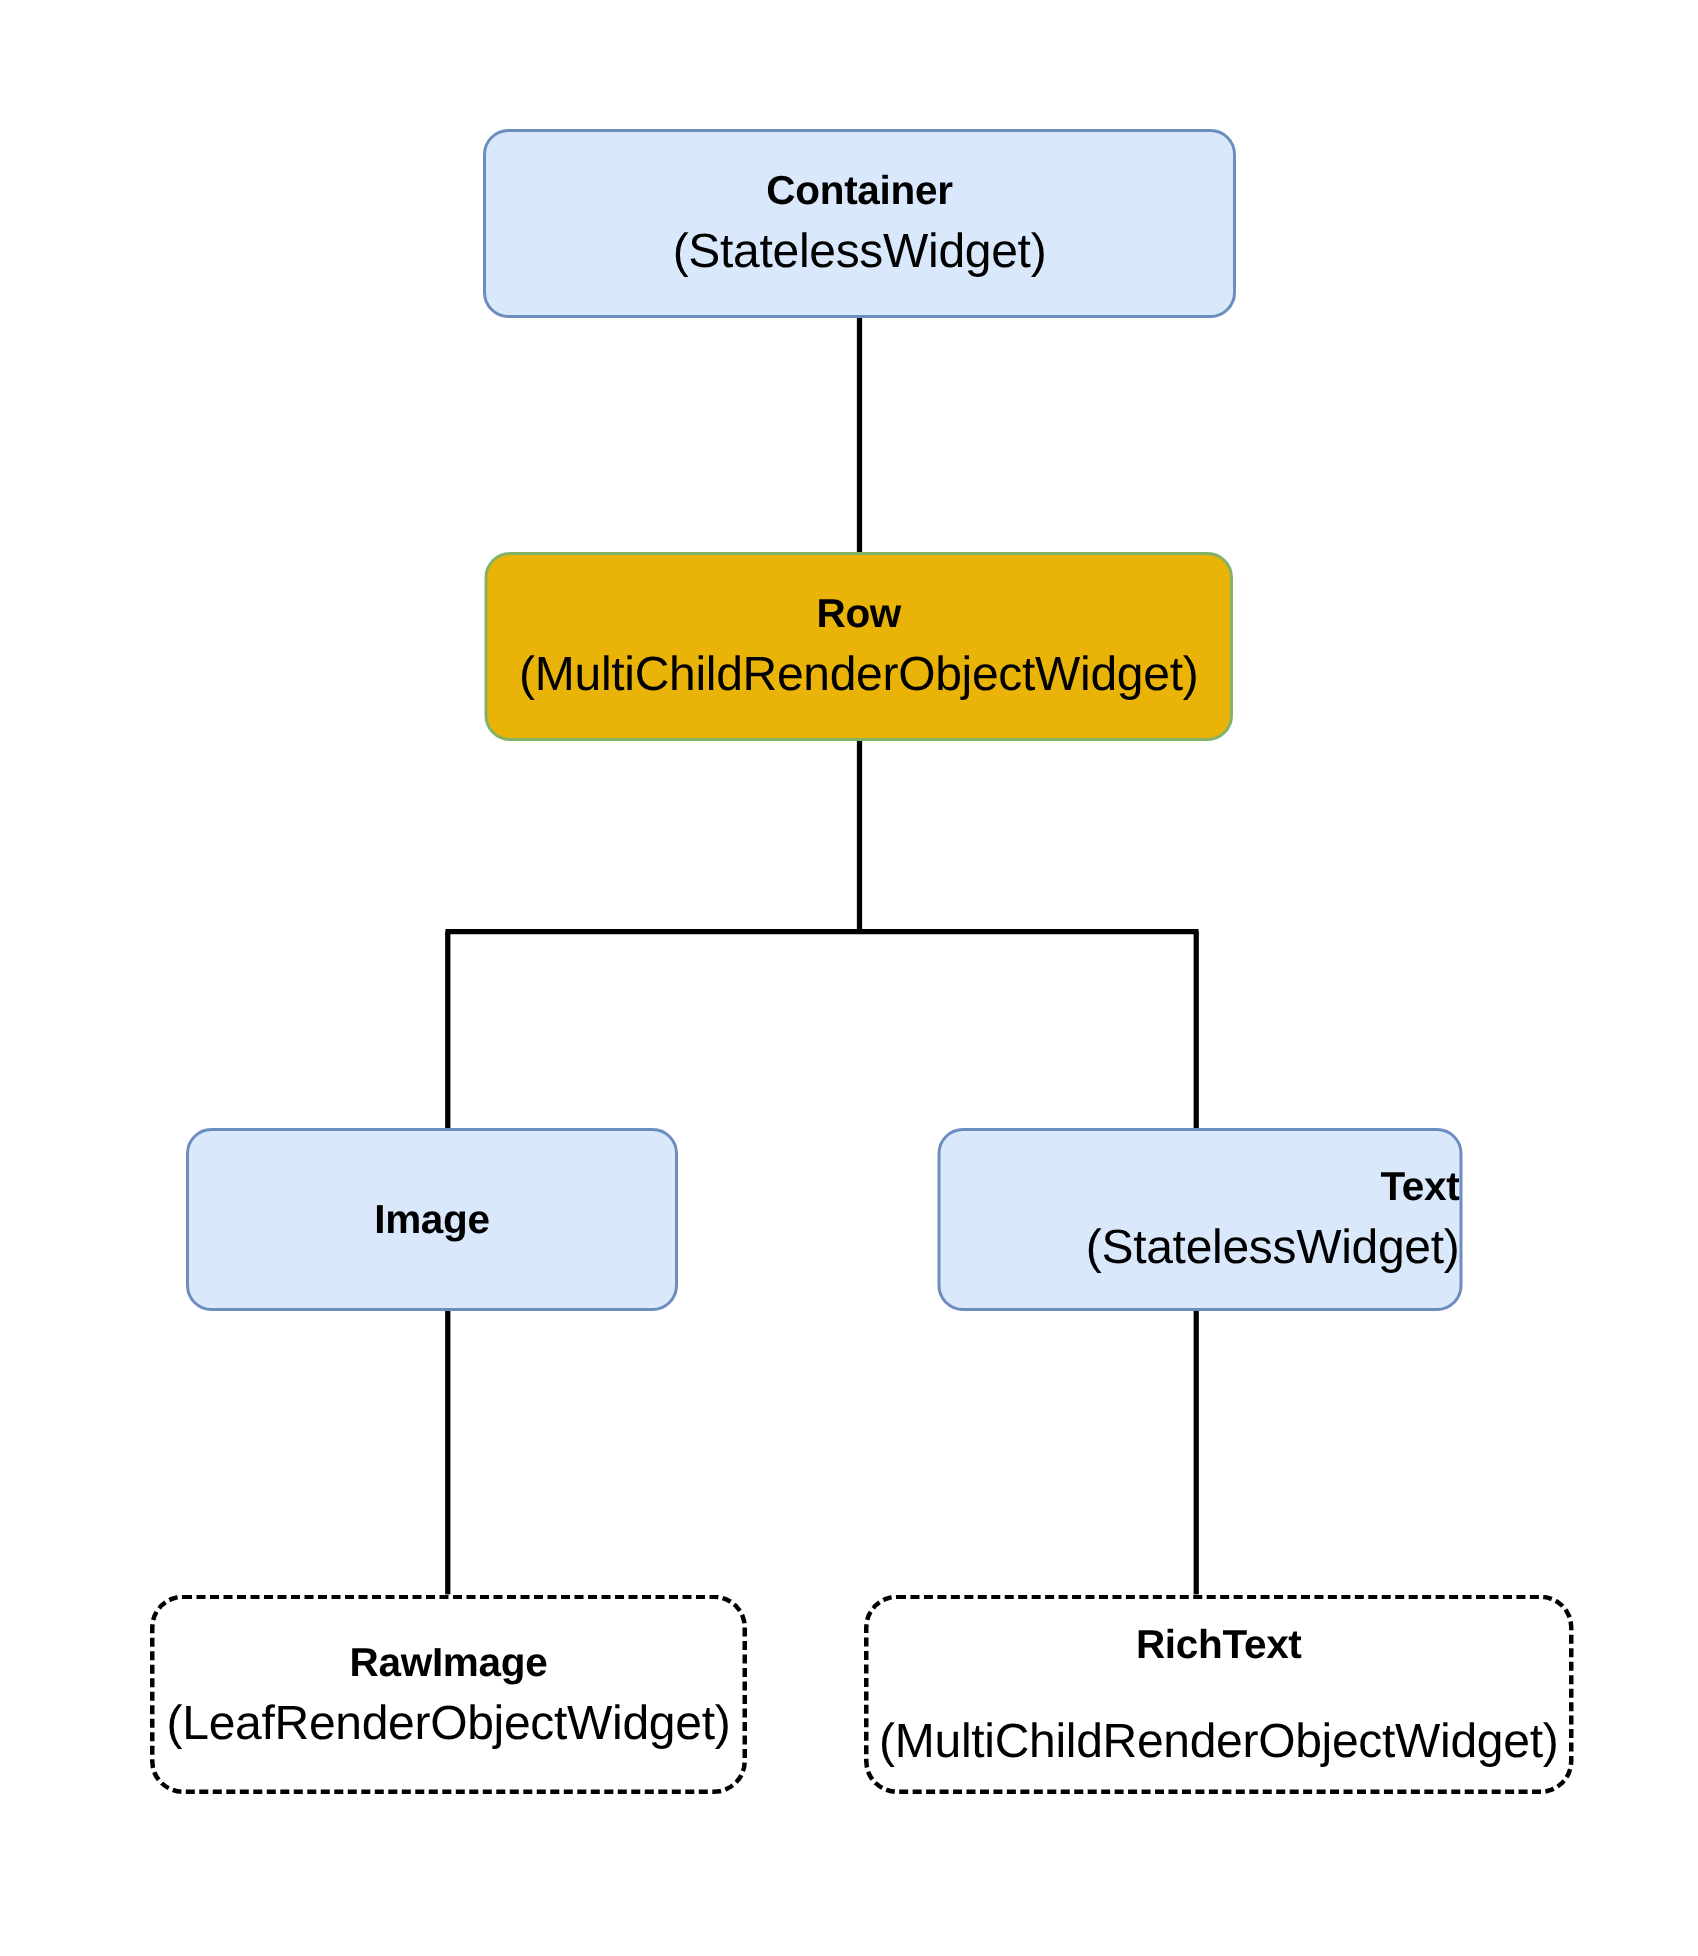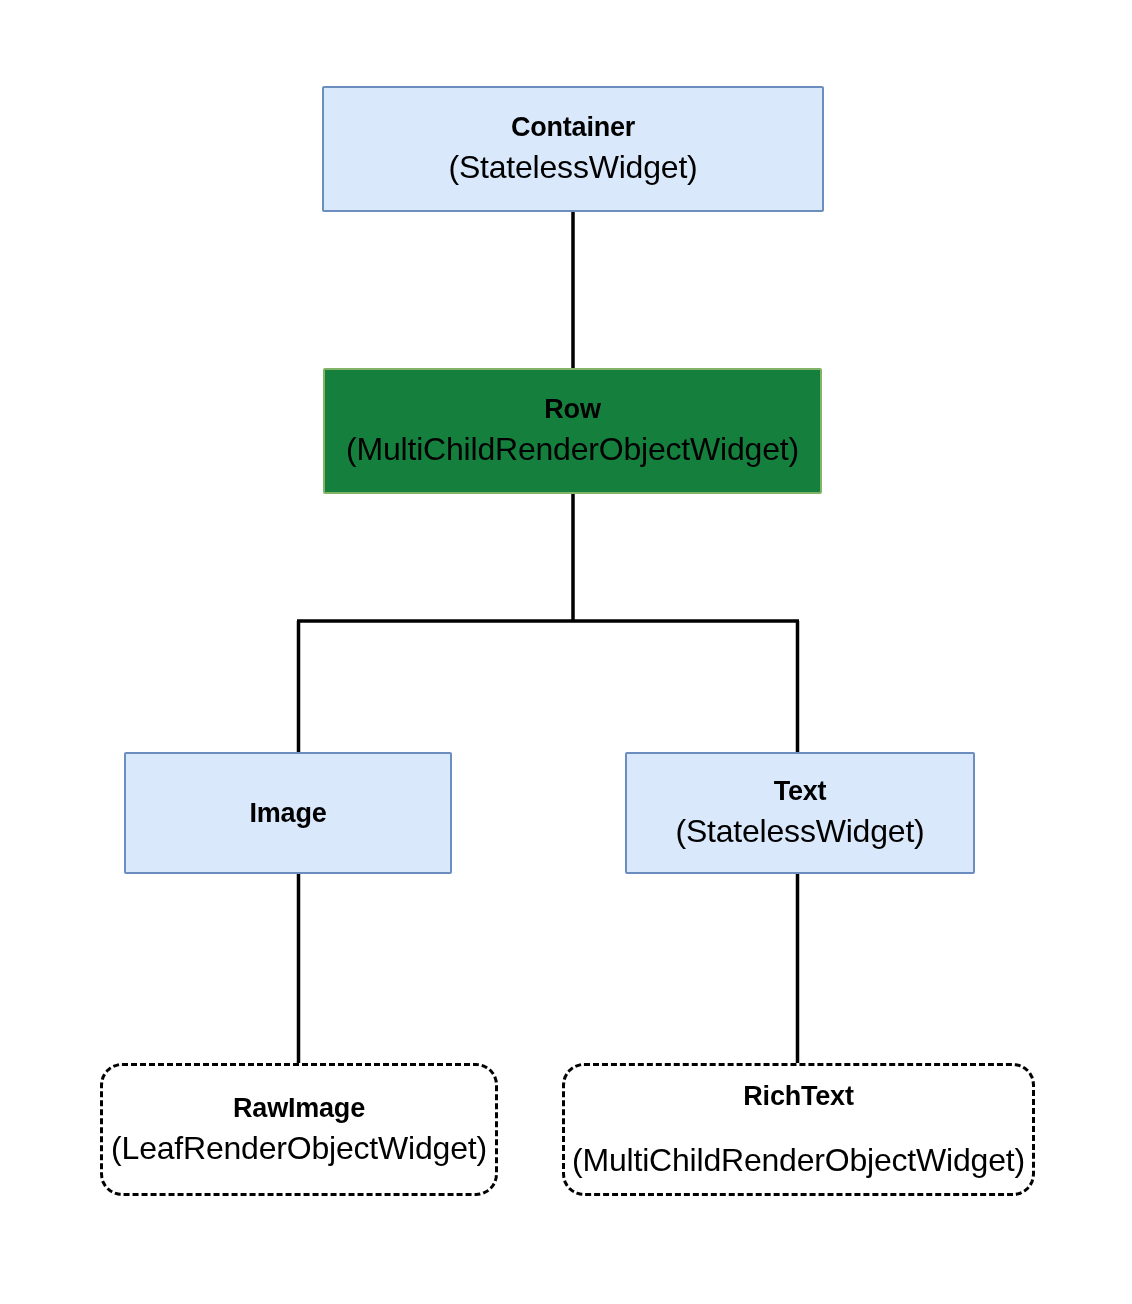--- a/index.html
+++ b/index.html
@@ -28,55 +28,55 @@
     pointer-events: none;
   }
   .node {
     position: absolute;
     box-sizing: border-box;
     display: flex;
     flex-direction: column;
     align-items: center;
     justify-content: center;
     text-align: center;
-    border-radius: 2px;
+    border-radius: 17px;
     line-height: 1.26;
     color: #000000;
   }
   .node .node-title {
     font-weight: bold;
     font-size: 27px;
     letter-spacing: -0.2px;
   }
   .node .node-subtitle {
     font-weight: normal;
     font-size: 32px;
     letter-spacing: -0.2px;
     margin-top: 3px;
   }
   .node.blue {
     background: #dae8fc;
     border: 2px solid #6c8ebf;
   }
   .node.green {
-    background: #15803d;
+    background: #eab308;
     border: 2px solid #82b366;
   }
   .node.dashed {
     background: #ffffff;
     border: 3px dashed #000000;
     border-radius: 22px;
   }
   
   #node-container { left: 322px;  top: 86px;   width: 502px; height: 126px; }
   #node-row       { left: 323px;  top: 368px;  width: 499px; height: 126px; }
   #node-image     { left: 124px;  top: 752px;  width: 328px; height: 122px; }
-  #node-text      { left: 625px;  top: 752px;  width: 350px; height: 122px; }
+  #node-text      { left: 625px;  top: 752px;  width: 350px; height: 122px; align-items: flex-end; }
   #node-rawimage  { left: 100px;  top: 1063px; width: 398px; height: 133px; }
-  #node-richtext  { left: 562px;  top: 1063px; width: 473px; height: 133px; gap: 24px; }
+  #node-richtext  { left: 576px;  top: 1063px; width: 473px; height: 133px; gap: 24px; }
 </style>
 </head>
 <body>
 
 <div id="diagram-canvas">
 
   <svg id="edge-layer" viewBox="0 0 1132 1304" width="1132" height="1304" xmlns="http://www.w3.org/2000/svg">
     <g stroke="#000000" stroke-width="3.5" fill="none" stroke-linecap="butt">
 
       <path d="M 573 212 L 573 368"></path>

